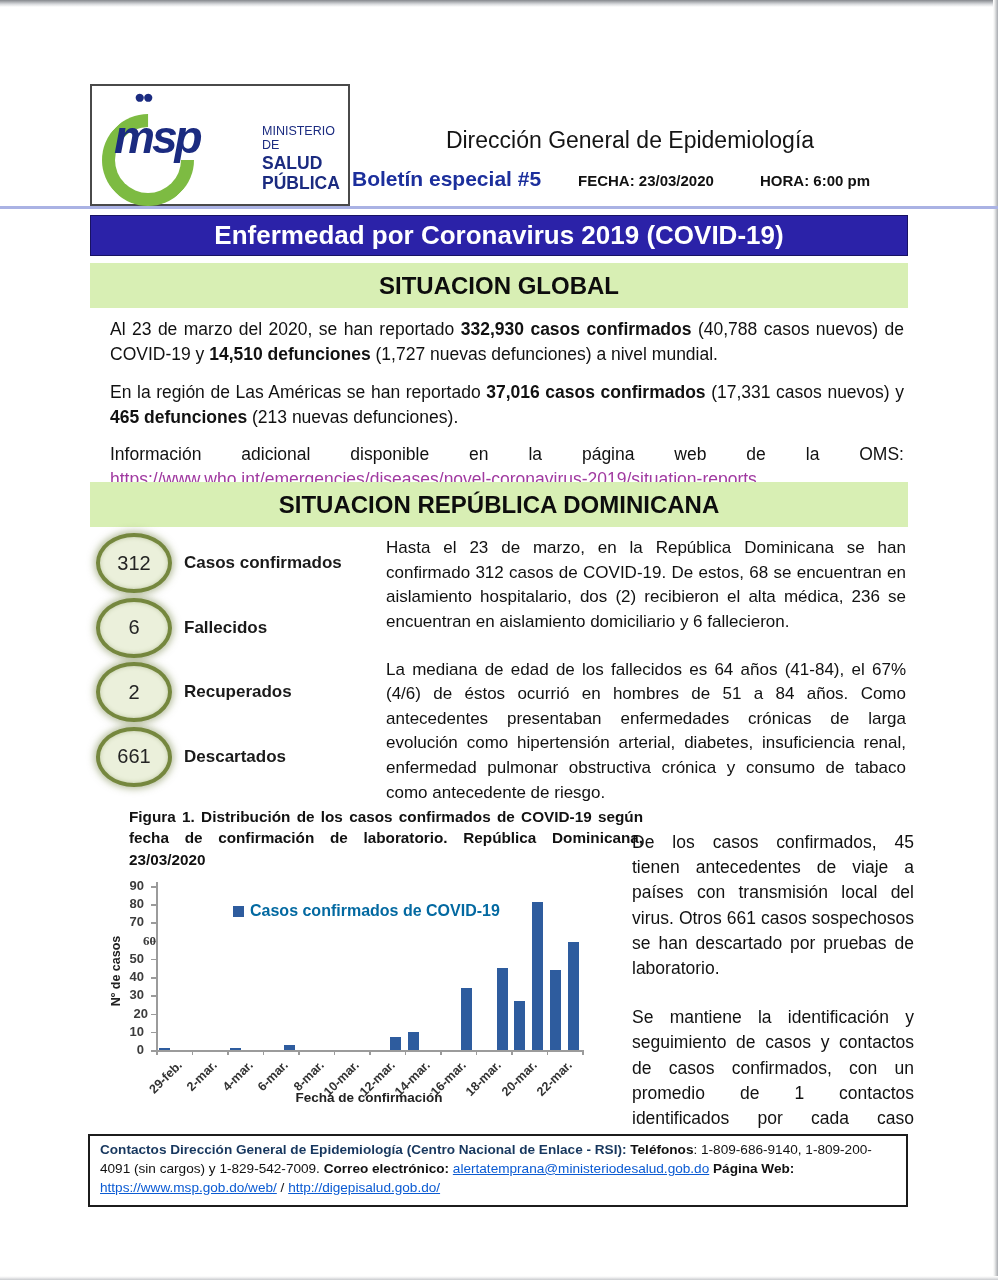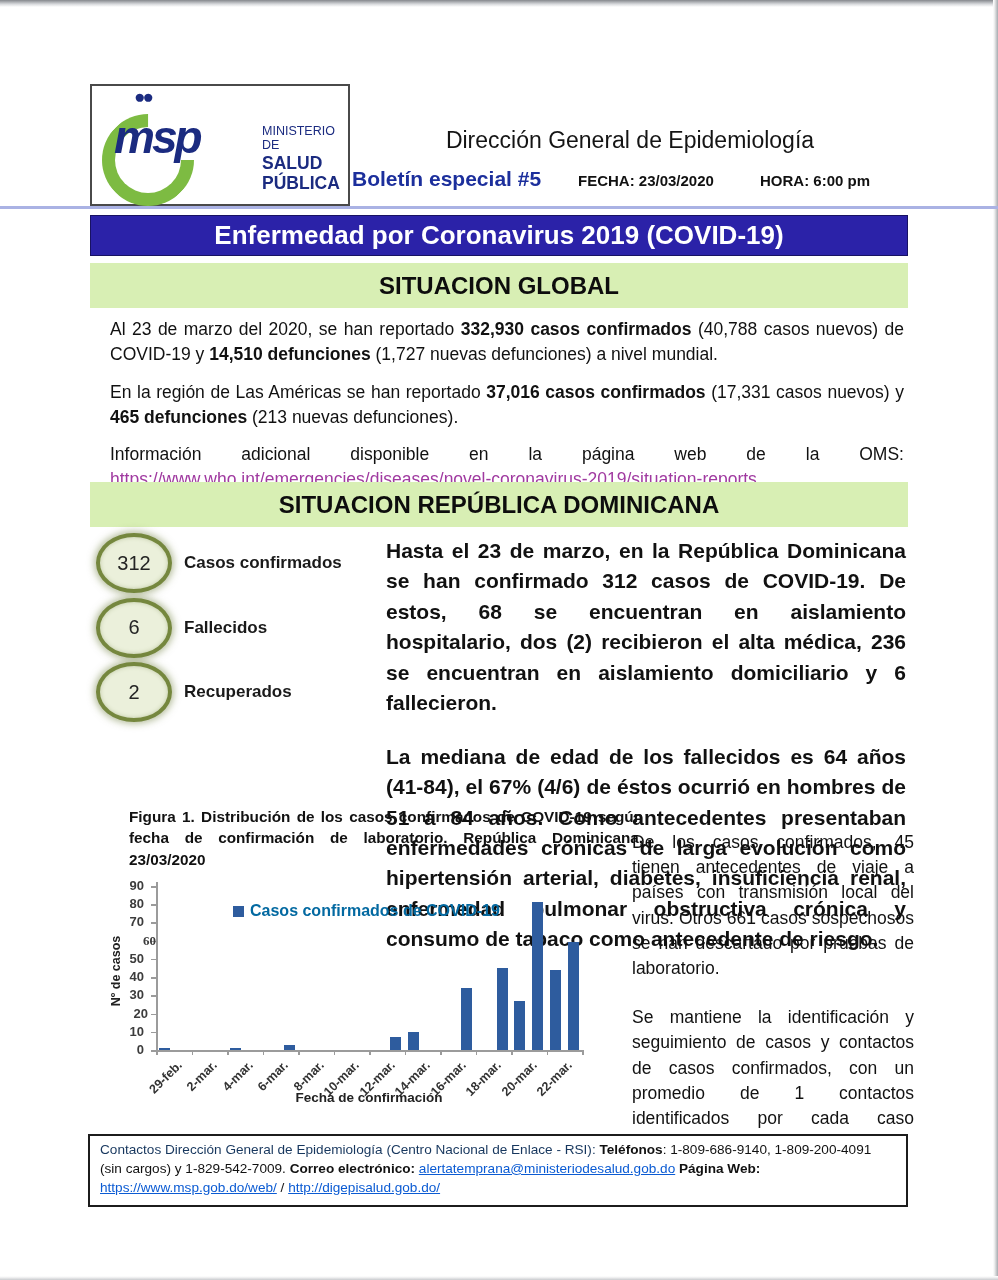--- a/index.html
+++ b/index.html
@@ -37,36 +37,36 @@
   .band-green{left:90px;width:818px;height:45px;background:var(--band_green);
     font-size:24px;font-weight:bold;text-align:center;line-height:45px;color:#0d0d0d;}
   .band-global{top:263px;}
   .band-rd{top:482px;}
 
   .paras{left:110px;top:317px;width:794px;}
   .paras p{margin:0 0 13px 0;font-size:17.5px;line-height:1.42;text-align:justify;}
 
   .seg-n{font-weight:normal;}
   .seg-b{font-weight:bold;}
-  .seg-bb{font-weight:normal;color:var(--footer_blue);}
+  .seg-bb{font-weight:bold;color:var(--footer_blue);}
   .seg-link{color:var(--link_blue);text-decoration:underline;cursor:pointer;}
   .seg-plink{color:var(--link_purple);text-decoration:underline;cursor:pointer;}
 
   
   #stats-list{left:96px;top:533px;width:295px;height:268px;}
   .stat-row{position:absolute;left:0;width:295px;height:60px;}
   .stat-circle{position:absolute;left:0;top:0;width:68px;height:52px;border-radius:50%;
     background:var(--circle_fill);border:4px solid var(--circle_border);
     box-shadow:0 0 7px 2px rgba(110,125,60,.5), inset 0 0 4px rgba(110,125,60,.35);
     display:flex;align-items:center;justify-content:center;}
   .stat-value{font-size:20px;font-weight:400;color:#242424;}
   .stat-label{position:absolute;left:88px;top:0;line-height:60px;font-size:17px;font-weight:600;color:#1a1a1a;}
 
   .rd-paras{left:386px;top:536px;width:520px;}
-  .rd-paras p{margin:0 0 23px 0;font-size:21px;line-height:1.45;text-align:justify;font-weight:bold;}
+  .rd-paras p{margin:0 0 23px 0;font-size:17px;line-height:1.45;text-align:justify;}
 
   .fig-caption{left:105px;top:806px;width:514px;font-size:15.3px;font-weight:bold;
     line-height:1.4;text-align:justify;margin-left:24px;}
 
   .side-paras{left:632px;top:814px;width:282px;}
   .side-paras p{margin:16px 0 24px 0;font-size:17.5px;line-height:1.44;text-align:justify;}
 
   
   #chart{left:98px;top:870px;width:528px;height:252px;}
   #chart .axis{position:absolute;background:var(--axis_gray);}
@@ -136,20 +136,26 @@
         <div class="stat-circle">
           <span class="stat-value">6</span>
         </div>
         <div class="stat-label">Fallecidos</div>
       </div>
       <div class="stat-row" style="top: 129px;">
         <div class="stat-circle">
           <span class="stat-value">2</span>
         </div>
         <div class="stat-label">Recuperados</div>
+      </div>
+      <div class="stat-row" style="top: 193.5px;">
+        <div class="stat-circle">
+          <span class="stat-value">661</span>
+        </div>
+        <div class="stat-label">Descartados</div>
       </div>
     </div>
 
   <div class="abs rd-paras">
     <p>Hasta el 23 de marzo, en la República Dominicana se han confirmado 312 casos de COVID-19. De estos, 68 se encuentran en aislamiento hospitalario, dos (2) recibieron el alta médica, 236 se encuentran en aislamiento domiciliario y 6 fallecieron.</p>
     <p>La mediana de edad de los fallecidos es 64 años (41-84), el 67% (4/6) de éstos ocurrió en hombres de 51 a 84 años. Como antecedentes presentaban enfermedades crónicas de larga evolución como hipertensión arterial, diabetes, insuficiencia renal, enfermedad pulmonar obstructiva crónica y consumo de tabaco como antecedente de riesgo.</p>
   </div>
 
   <div class="abs fig-caption">Figura 1. Distribución de los casos confirmados de COVID-19 según fecha de confirmación de laboratorio. República Dominicana, 23/03/2020</div>
   <div class="abs" id="chart">

